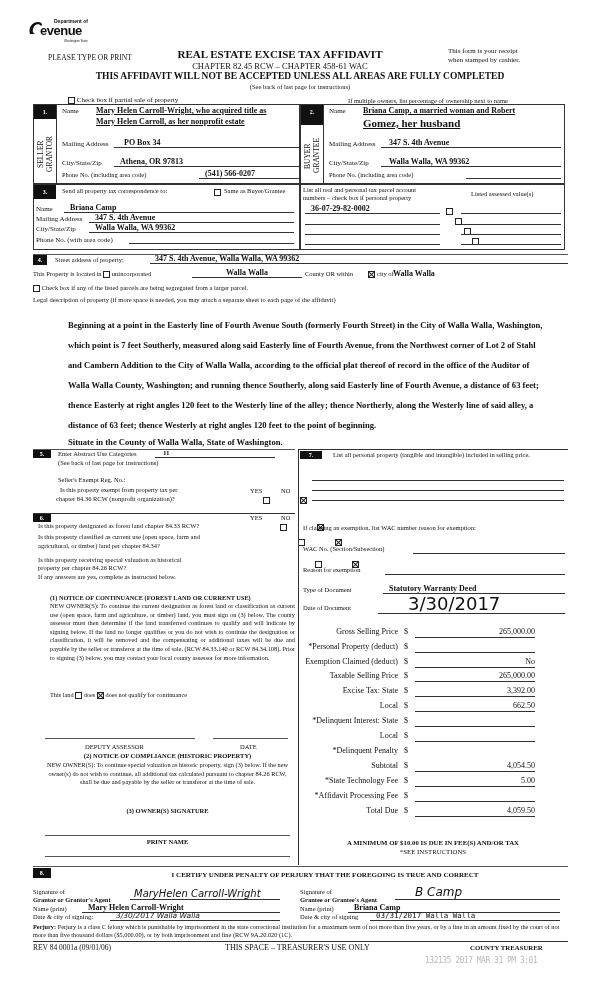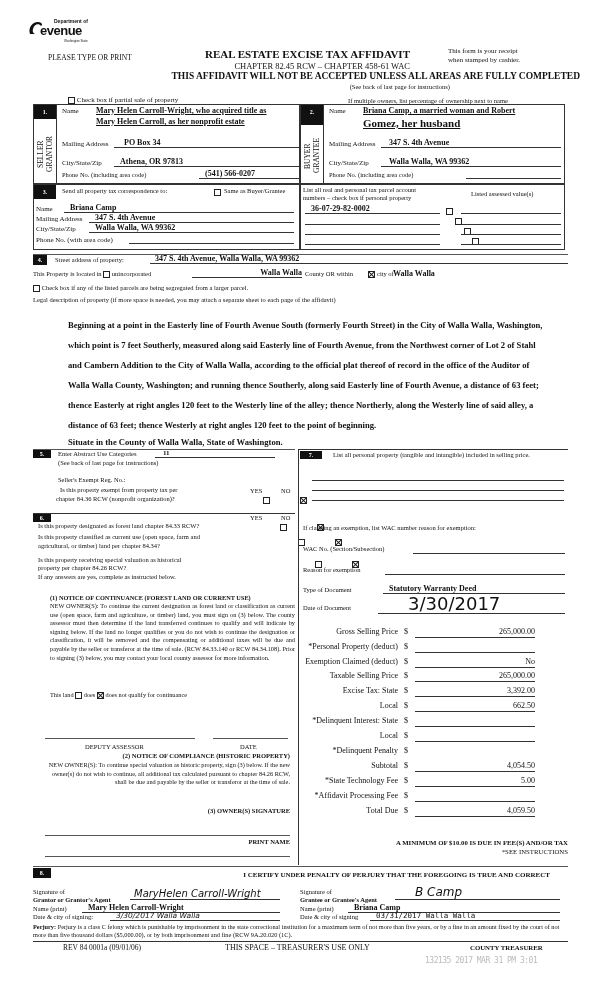--- a/index.html
+++ b/index.html
@@ -11,21 +11,21 @@
   .line { border-bottom: 1px solid #333; }
   .num { background: #111; color: #fff; font-size: 6px; text-align: center; font-weight: bold; }
   .cb { display: inline-block; width: 7px; height: 7px; border: 1px solid #222; vertical-align: middle; position: relative; }
   .cb.x::before, .cb.x::after { content: ""; position: absolute; left: -1px; top: 2px; width: 7px; height: 1px; background: #222; }
   .cb.x::before { transform: rotate(45deg); }
   .cb.x::after { transform: rotate(-45deg); }
   .box { border: 1px solid #333; }
   .vert { writing-mode: vertical-rl; transform: rotate(180deg); text-align: center; font-size: 7.5px; line-height: 9px; }
   .val { font-weight: bold; font-size: 8px; }
   .hand { font-family: "DejaVu Sans", sans-serif; font-style: italic; }
-  .center { text-align: right; }
+  .center { text-align: center; }
   .fee-row { position: absolute; left: 300px; width: 290px; height: 14px; font-size: 8px; }
   .fee-row .lbl { position: absolute; right: 192px; top: 0; white-space: nowrap; }
   .fee-row .dol { position: absolute; left: 104px; top: 0; }
   .fee-row .amt { position: absolute; left: 115px; width: 120px; top: 0; text-align: right; font-weight: normal; border-bottom: 1px solid #333; height: 11px; }
   .legal { font-weight: bold; font-size: 8.6px; line-height: 20px; }
 </style>
 </head>
 <body>
 
 
@@ -307,19 +307,19 @@
 <span class="abs" style="left:300px;top:913px;font-size:6.5px;">Date &amp; city of signing</span>
 <div class="abs line" style="left:370px;top:911px;width:190px;font-size:7.5px;padding-left:6px;font-family:'DejaVu Sans Mono',monospace;">03/31/2017   Walla Walla</div>
 
 <div class="abs" style="left:33px;top:923px;width:535px;font-size:6.3px;line-height:8px;">
   <span class="b">Perjury:</span>
   <span>Perjury is a class C felony which is punishable by imprisonment in the state correctional institution for a maximum term of not more than five years, or by a fine in an amount fixed by the court of not more than five thousand dollars ($5,000.00), or by both imprisonment and fine (RCW 9A.20.020 (1C).</span>
 </div>
 <div class="abs" style="left:33px;top:941px;width:535px;border-top:1px solid #333;"></div>
 
 
-<span class="abs" style="left:33px;top:943px;font-size:7.5px;margin-left:30px;">REV 84 0001a (09/01/06)</span>
+<span class="abs" style="left:33px;top:943px;font-size:7.5px;">REV 84 0001a (09/01/06)</span>
 <span class="abs" style="left:225px;top:943px;font-size:8px;">THIS SPACE – TREASURER'S USE ONLY</span>
 <span class="abs b" style="left:470px;top:944px;font-size:6.8px;">COUNTY TREASURER</span>
 <span class="abs" style="left:425px;top:956px;font-size:8px;color:#bbb;font-family:'DejaVu Sans Mono',monospace;letter-spacing:-0.5px;">132135 2017 MAR 31 PM 3:01</span>
 
 
 
 
 </body></html>

